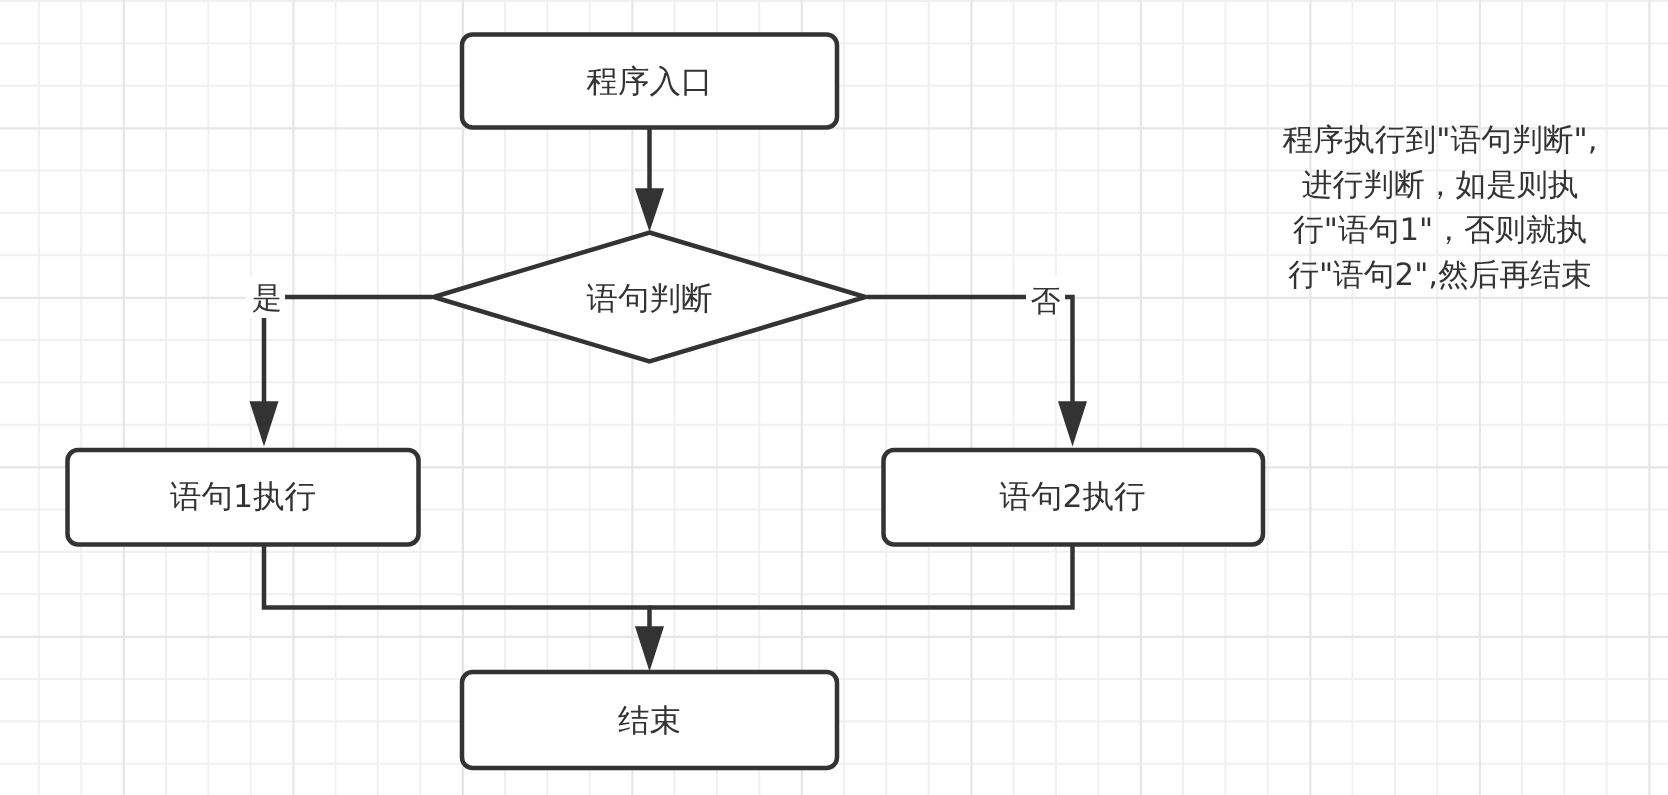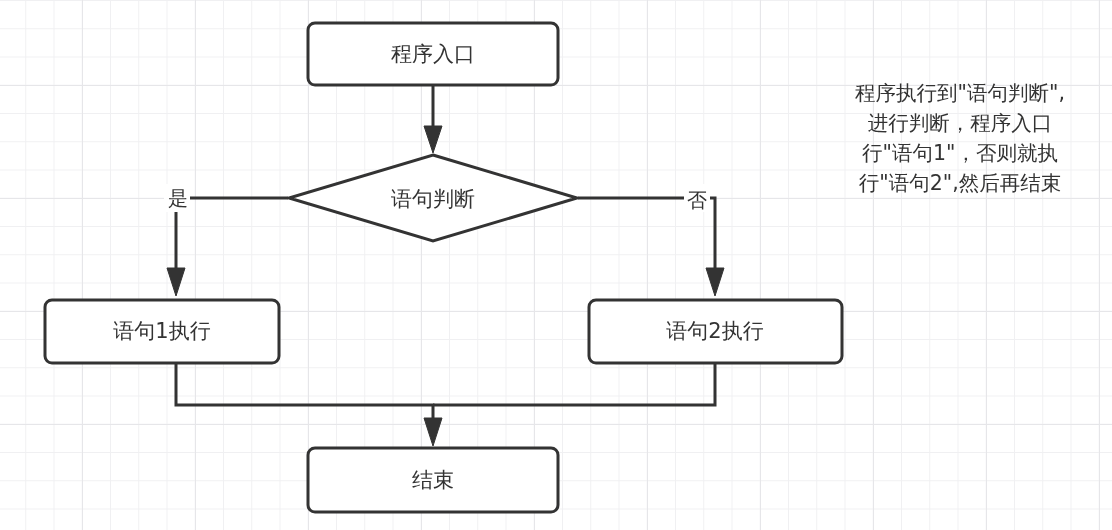--- a/index.html
+++ b/index.html
@@ -146,17 +146,17 @@
 
       <g>
         <rect class="node-shape" x="308" y="448" width="250" height="64" rx="7" ry="7" style="stroke: rgb(51, 51, 51); fill: rgb(255, 255, 255);"></rect>
         <text class="node-label" x="433" y="480" style="fill: rgb(51, 51, 51);">结束</text>
       </g>
     </g>
   </svg>
 
   <div id="annotation" style="color: rgb(51, 51, 51);">
     <span class="line">程序执行到"语句判断",</span>
-    <span class="line">进行判断，程序入口</span>
+    <span class="line">进行判断，如是则执</span>
     <span class="line">行"语句1"，否则就执</span>
     <span class="line">行"语句2",然后再结束</span>
   </div>
 </div>
 
 </body></html>

